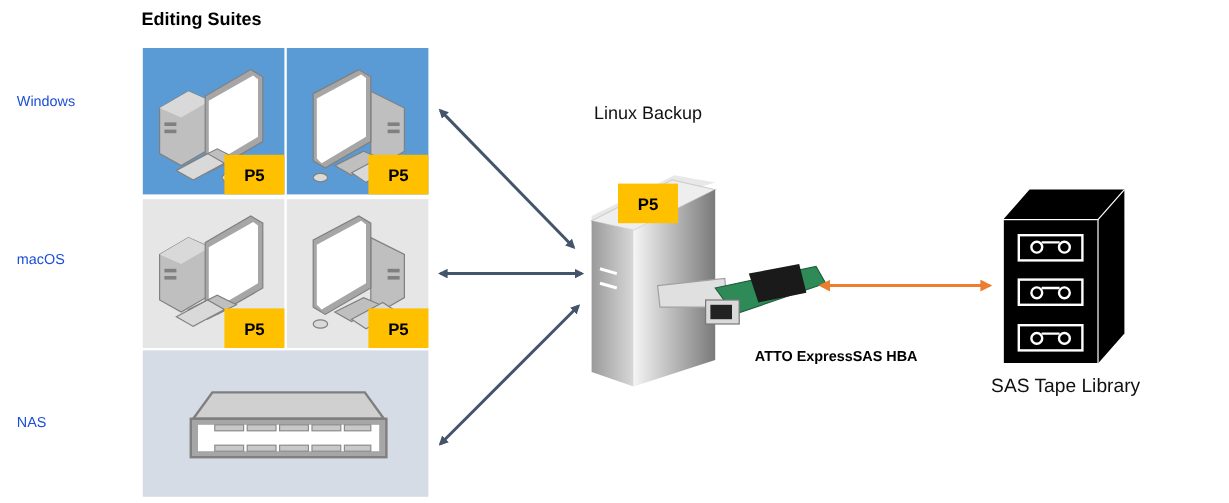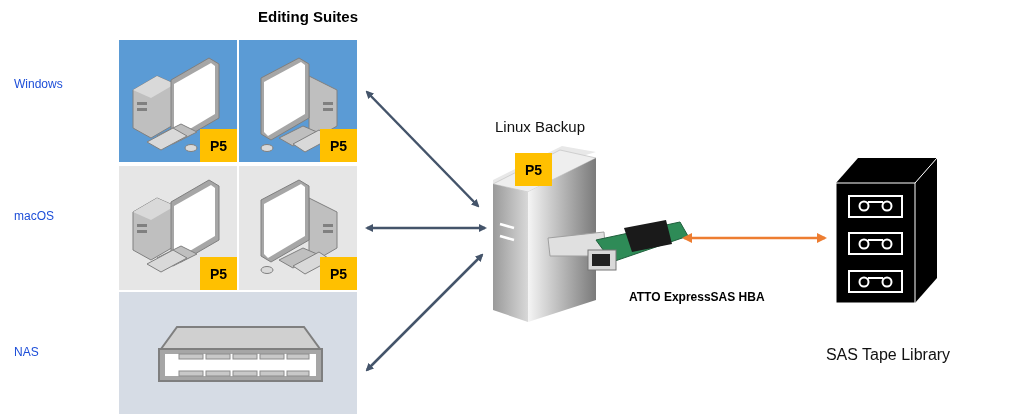--- a/index.html
+++ b/index.html
@@ -1,27 +1,27 @@
 <!DOCTYPE html>
 <html><head>
 <meta charset="utf-8">
 <style>
   html, body { margin:0; padding:0; background:#ffffff; }
   body { width:1024px; height:419px; position:relative; overflow:hidden; font-family:"Liberation Sans", sans-serif; }
   .abs { position:absolute; }
-  .title { left:118px; top:8px; width:240px; text-align:right; font-weight:bold; font-size:15px; color:#000; }
+  .title { left:118px; top:8px; width:240px; text-align:left; font-weight:bold; font-size:15px; color:#000; }
   .rowlabel { left:14px; font-size:12px; color:#1d4ed8; }
   .cell { position:absolute; width:118px; }
   .win { background:#5b9bd5; }
   .mac { background:#e6e6e6; }
   .nas { background:#d6dce5; }
-  .p5 { position:absolute; width:37px; height:33px; background:#ffc000; color:#000; font-weight:bold; font-size:14px; display:flex; align-items:center; justify-content:center; }
-  .server-label { left:470px; top:116px; width:140px; text-align:center; font-size:15px; color:#111; line-height:22px; }
+  .p5 { position:absolute; width:50px; height:33px; background:#ffc000; color:#000; font-weight:bold; font-size:14px; display:flex; align-items:center; justify-content:center; }
+  .server-label { left:470px; top:84px; width:140px; text-align:center; font-size:15px; color:#111; line-height:22px; }
   .hba-label { left:629px; top:290px; font-size:12px; font-weight:bold; color:#000; }
-  .tape-label { left:808px; top:314px; width:160px; text-align:center; font-size:16px; color:#111;margin-top:32px; }
+  .tape-label { left:808px; top:314px; width:160px; text-align:center; font-size:16px; color:#111; }
   svg { position:absolute; left:0; top:0; }
 </style>
 </head>
 <body>
 
 <div class="abs title">Editing Suites</div>
 
 <div class="abs rowlabel" style="top:77px">Windows</div>
 <div class="abs rowlabel" style="top:209px">macOS</div>
 <div class="abs rowlabel" style="top:345px">NAS</div>

